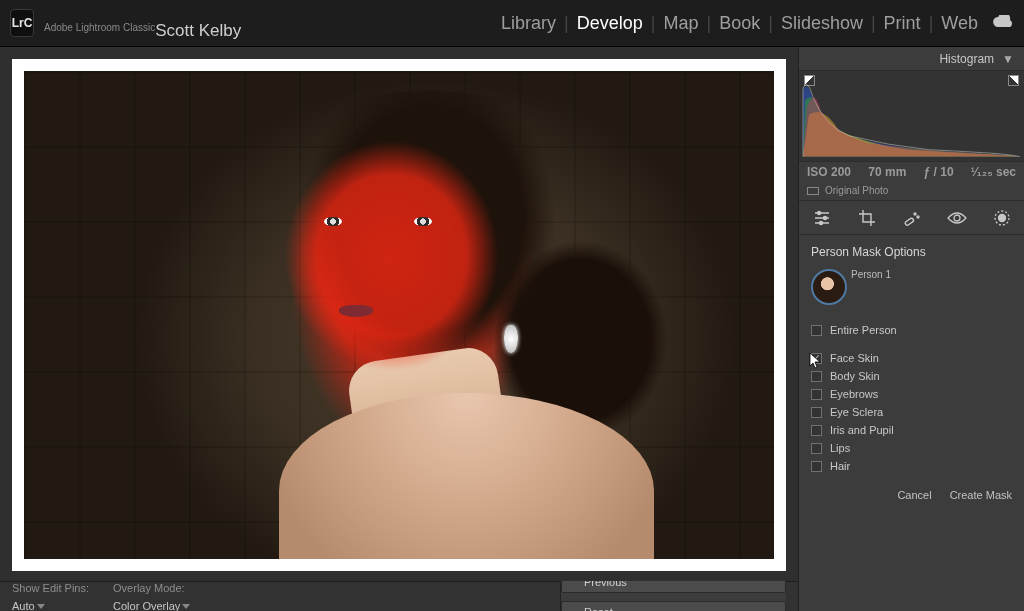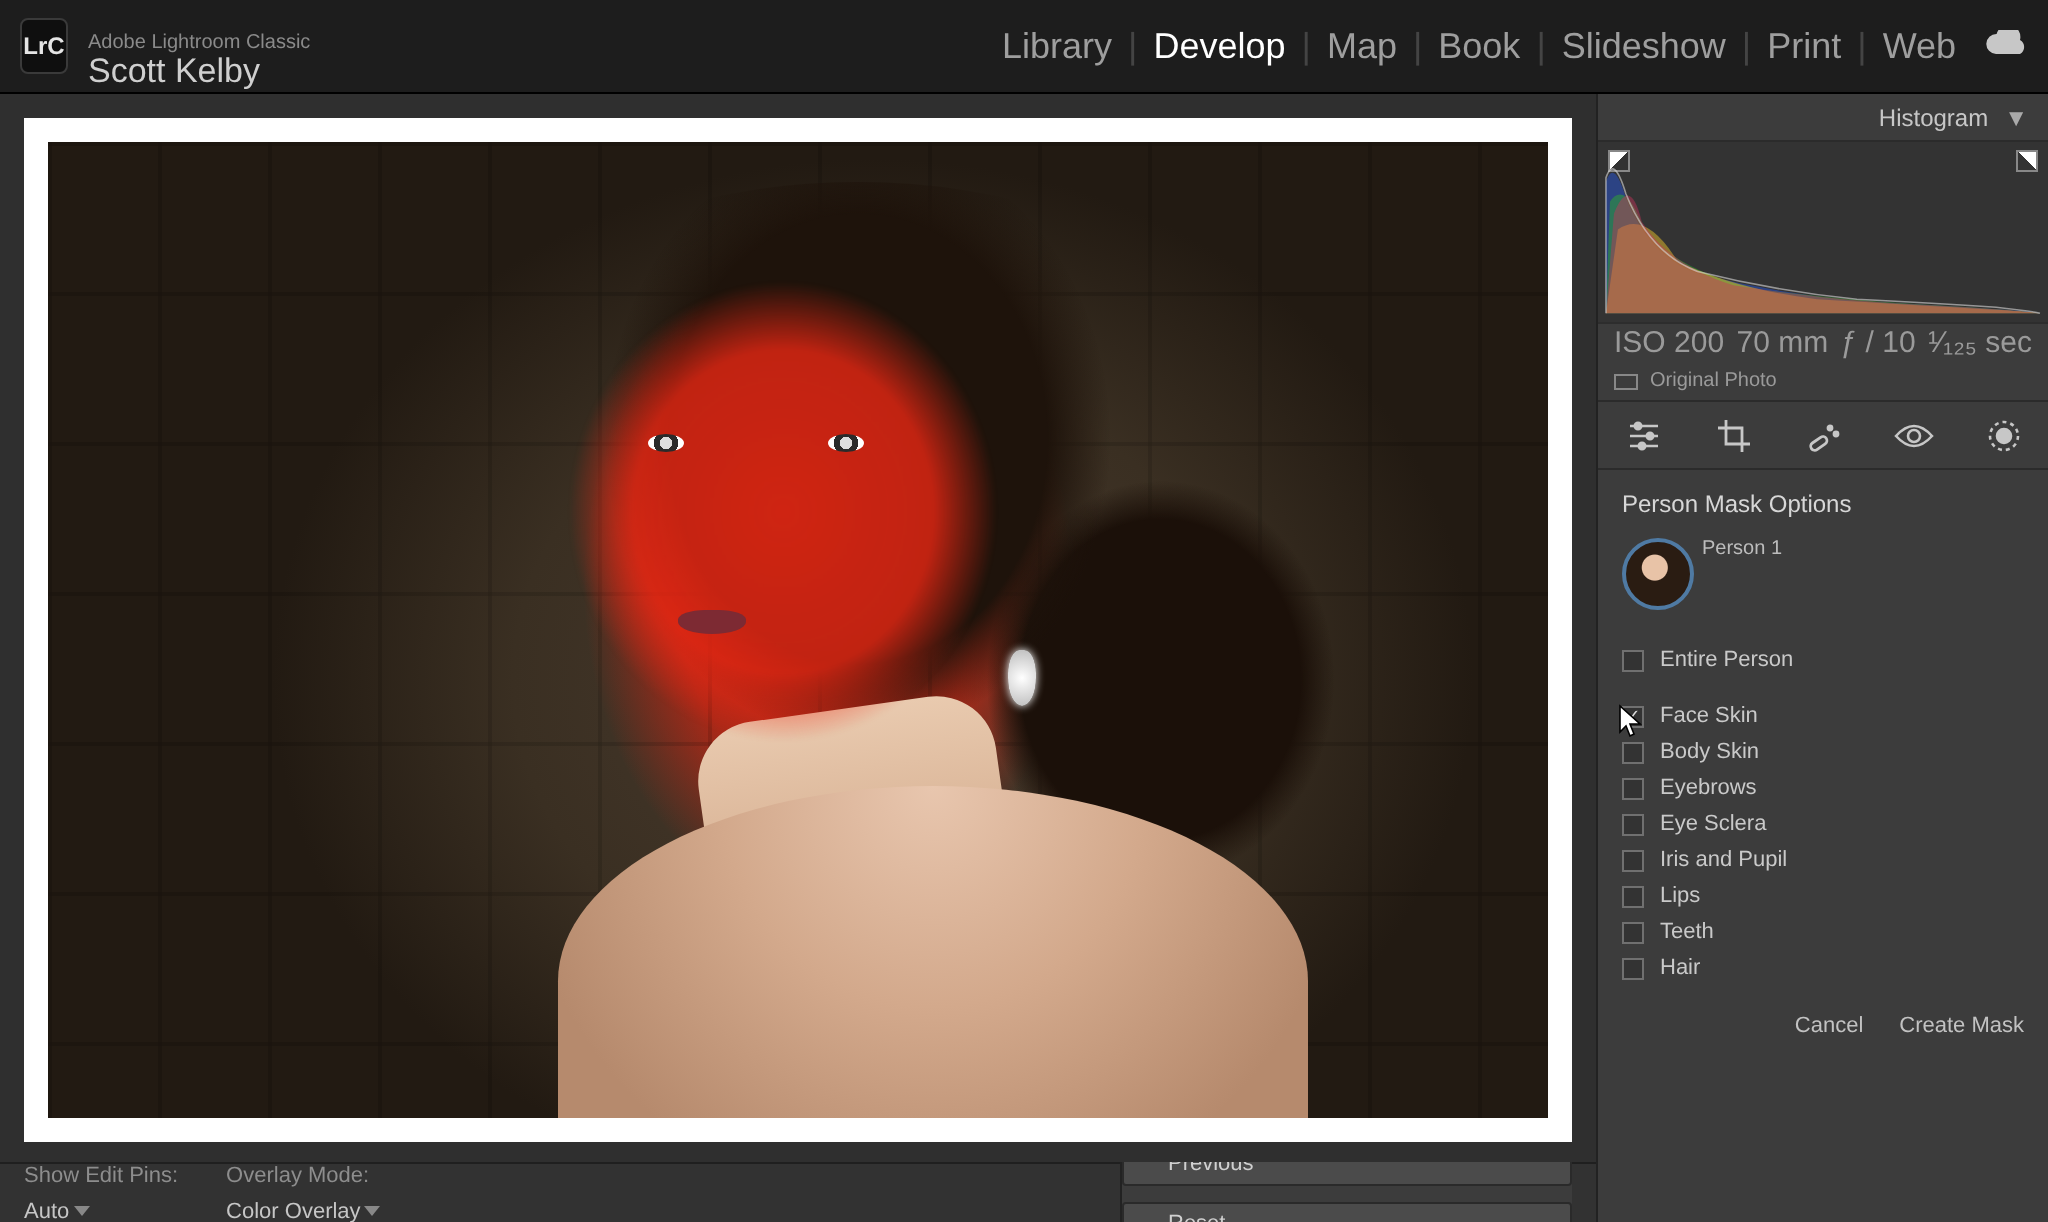--- a/index.html
+++ b/index.html
@@ -13,21 +13,21 @@
     --text-dim:#8d8d8d;
     --text-bright:#ffffff;
     --divider:#555;
     --btn:#5a5a5a;
   }
   *{box-sizing:border-box;font-family:"Segoe UI","Helvetica Neue",Arial,sans-serif;}
   html,body{margin:0;padding:0;width:1024px;height:611px;background:var(--bg0);overflow:hidden;color:var(--text);}
   
   .topbar{height:47px;background:#1d1d1d;display:flex;align-items:center;padding:0 10px;border-bottom:1px solid #000;}
   .logo{width:24px;height:28px;border-radius:4px;background:#0f0f0f;border:1px solid #3a3a3a;display:flex;align-items:center;justify-content:center;font-size:12px;font-weight:700;color:#e5e5e5;}
-  .app-titles{display:flex;flex-direction:column;margin-left:10px;line-height:1.1;margin-top:16px;}
+  .app-titles{display:flex;flex-direction:row;margin-left:10px;line-height:1.1;margin-top:16px;}
   .app-sub{font-size:10px;color:#8a8a8a;}
   .app-main{font-size:17px;color:#cfcfcf;font-weight:300;}
   .modules{margin-left:auto;display:flex;align-items:center;gap:0;font-size:18px;}
   .modules .sep{color:#444;margin:0 8px;font-weight:300;}
   .modules .mod{color:#9e9e9e;cursor:pointer;font-weight:300;}
   .modules .mod.active{color:#ffffff;font-weight:500;}
   .cloud-icon{margin-left:14px;color:#9e9e9e;}
   
   .main{display:flex;height:calc(611px - 47px);}
   .canvas-wrap{flex:1;display:flex;flex-direction:column;background:#2f2f2f;}
@@ -83,21 +83,21 @@
 
   
   .right{width:226px;background:#3c3c3c;display:flex;flex-direction:column;border-left:1px solid #222;}
   .panel-header{height:24px;display:flex;align-items:center;justify-content:flex-end;padding:0 10px;font-size:12px;color:#c7c7c7;background:#3c3c3c;border-bottom:1px solid #2b2b2b;text-align:center;}
   .panel-header .disclose{margin-left:8px;color:#aaa;}
   .histogram{height:90px;background:#333;position:relative;margin:0;}
   .histogram .shadow-clips{position:absolute;top:4px;width:11px;height:11px;border:1px solid #888;}
   .histogram .shadow-clips.left{left:5px;background:linear-gradient(135deg,#fff 48%,transparent 50%);}
   .histogram .shadow-clips.right{right:5px;background:linear-gradient(45deg,transparent 50%,#fff 52%);}
   .hist-svg{position:absolute;inset:0;}
-  .hist-meta{height:20px;display:flex;align-items:center;justify-content:space-between;padding:0 8px;font-size:15px;color:#9a9a9a;background:#3c3c3c;border-top:1px solid #2d2d2d;}
+  .hist-meta{height:20px;display:flex;align-items:center;justify-content:space-between;padding:0 8px;font-size:12px;color:#9a9a9a;background:#3c3c3c;border-top:1px solid #2d2d2d;font-weight:bold;}
   .orig-row{height:20px;display:flex;align-items:center;font-size:10px;color:#9a9a9a;padding:0 8px;gap:6px;border-bottom:1px solid #2b2b2b;}
   .orig-row .rect{width:12px;height:8px;border:1px solid #888;}
   .tool-row{height:34px;display:flex;align-items:center;justify-content:space-around;background:#3c3c3c;border-bottom:1px solid #2b2b2b;color:#b8b8b8;}
   .tool-row .tool{width:22px;height:22px;display:flex;align-items:center;justify-content:center;cursor:pointer;}
   .mask-panel{flex:1;padding:10px 12px;font-size:11px;color:#c9c9c9;}
   .mask-title{font-size:12px;color:#d7d7d7;margin-bottom:10px;}
   .person-chip{display:flex;flex-direction:row;align-items:flex-start;gap:4px;margin-bottom:16px;}
   .avatar{width:36px;height:36px;border-radius:50%;background:radial-gradient(circle at 45% 40%, #e8c3a7 0 24%, #2a1c12 26% 100%);border:2px solid #4f7aa3;}
   .chip-label{font-size:10px;color:#bcbcbc;}
   .check-row{display:flex;align-items:center;gap:8px;padding:3px 0;}
@@ -270,24 +270,20 @@
       <div class="check-row">
         <span class="check"></span>
         <span>Iris and Pupil</span>
       </div>
       <div class="check-row">
         <span class="check"></span>
         <span>Lips</span>
       </div>
       <div class="check-row">
         <span class="check"></span>
-        <span>Teeth</span>
-      </div>
-      <div class="check-row">
-        <span class="check"></span>
         <span>Hair</span>
       </div>
 
       <div class="panel-actions">
         <span class="link">Cancel</span>
         <span class="link">Create Mask</span>
       </div>
     </div>
   </div>
 </div>

